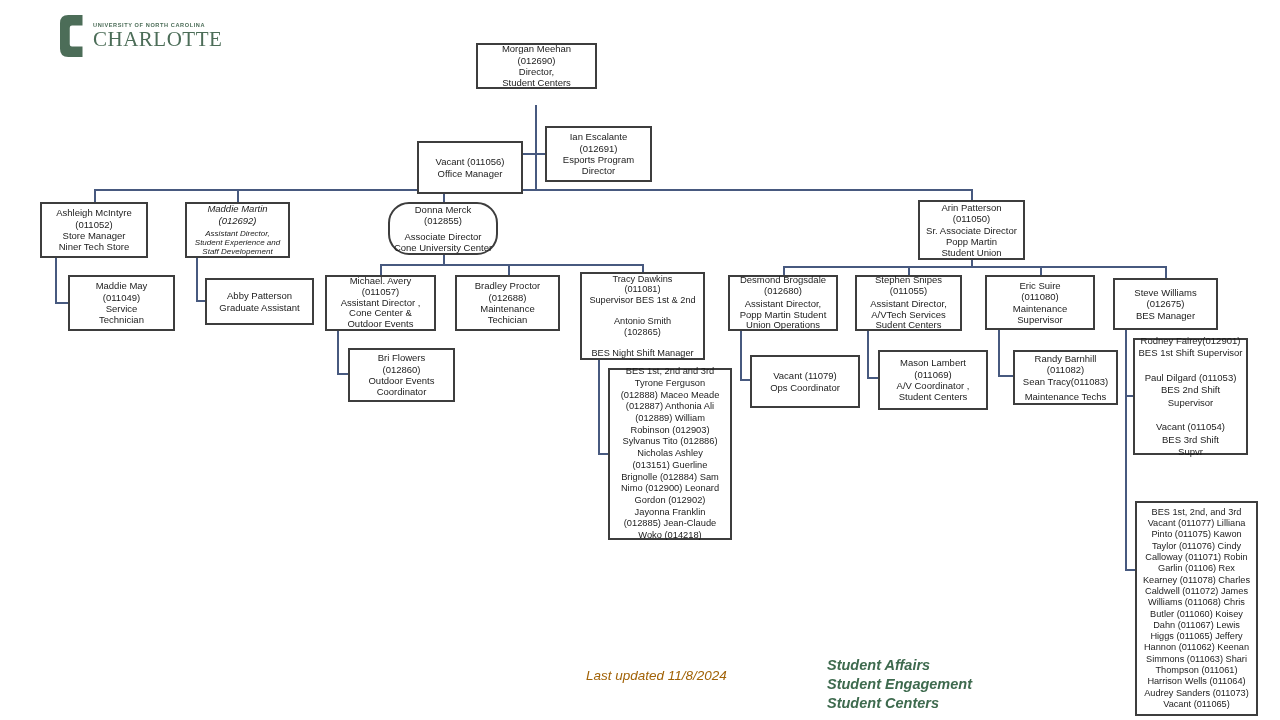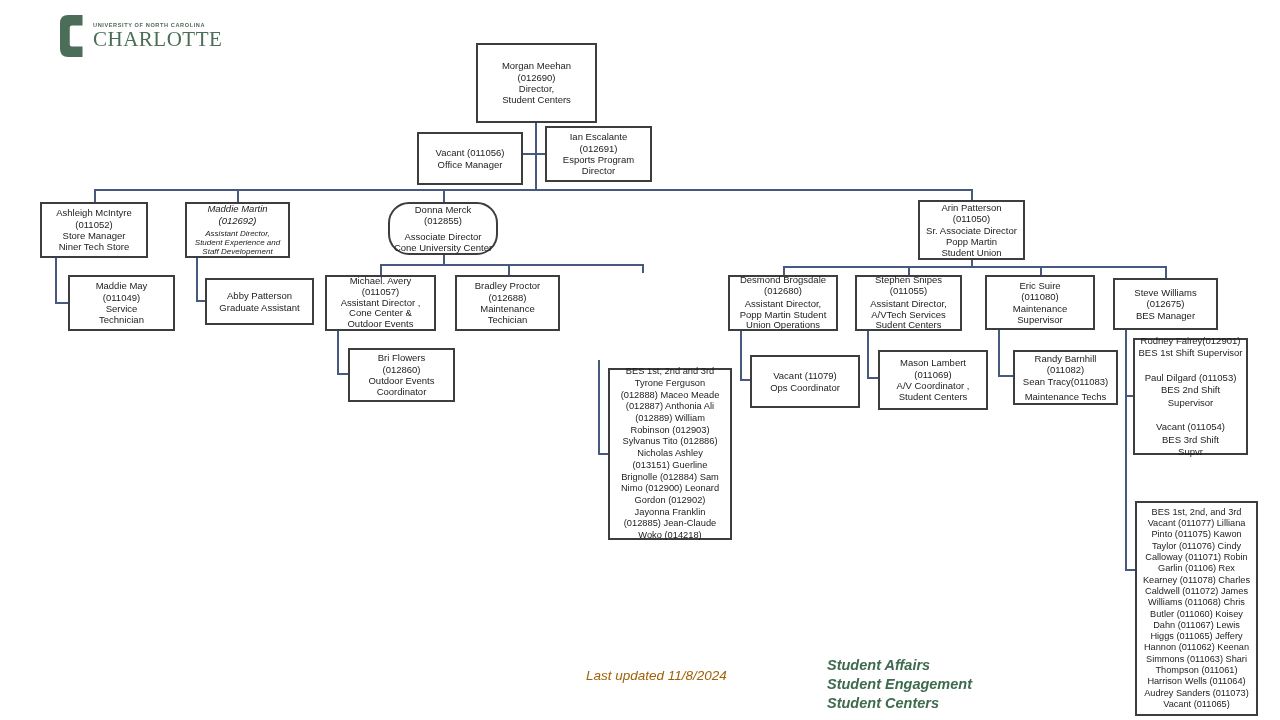--- a/index.html
+++ b/index.html
@@ -9,22 +9,22 @@
   
   .node{position:absolute;background:#fff;border:2px solid #3d3d3d;box-sizing:border-box;
         display:flex;flex-direction:column;align-items:center;justify-content:center;
         text-align:center;font-size:9.5px;line-height:1.2;padding:1px 2px;}
   .txt{white-space:pre-line;}
   .sub{margin-top:4px;}
   .sub.small{font-size:8px;line-height:1.12;}
   .cmpct .txt{line-height:1.1;}
   .cmpct .sub{margin-top:3px;}
 
-  #n-morgan{left:476px;top:43px;width:121px;height:80px;}
-  #n-vacant-office{left:417px;top:132px;width:106px;height:53px;}
+  #n-morgan{left:476px;top:43px;width:121px;height:46px;}
+  #n-vacant-office{left:417px;top:141px;width:106px;height:53px;}
   #n-ian{left:545px;top:126px;width:107px;height:56px;}
   #n-ashleigh{left:40px;top:202px;width:108px;height:56px;}
   #n-maddie-martin{left:185px;top:202px;width:105px;height:56px;font-style:italic;}
   #n-donna{left:388px;top:202px;width:110px;height:53px;border-radius:21px;}
   #n-arin{left:918px;top:200px;width:107px;height:60px;line-height:1.16;}
   #n-maddie-may{left:68px;top:275px;width:107px;height:56px;}
   #n-abby{left:205px;top:278px;width:109px;height:47px;}
   #n-michael{left:325px;top:275px;width:111px;height:56px;line-height:1.14;}
   #n-bradley{left:455px;top:275px;width:105px;height:56px;}
   #n-tracy{left:580px;top:272px;width:125px;height:88px;font-size:9.2px;line-height:1.15;}
@@ -170,20 +170,30 @@
 Assistant Director ,
 Cone Center &amp;
 Outdoor Events</div>
   </div>
   <div class="node" id="n-bradley">
     <div class="txt">Bradley Proctor
 (012688)
 Maintenance
 Techician</div>
   </div>
+  <div class="node" id="n-tracy">
+    <div class="txt">Tracy Dawkins
+(011081)
+Supervisor BES 1st &amp; 2nd
+
+Antonio Smith
+(102865)
+
+BES Night Shift Manager</div>
+  </div>
   <div class="node cmpct" id="n-desmond">
     <div class="txt">Desmond Brogsdale
 (012680)</div>
     <div class="txt sub">Assistant Director,
 Popp Martin Student
 Union Operations</div>
   </div>
   <div class="node cmpct" id="n-stephen">
     <div class="txt">Stephen Snipes
 (011055)</div>

